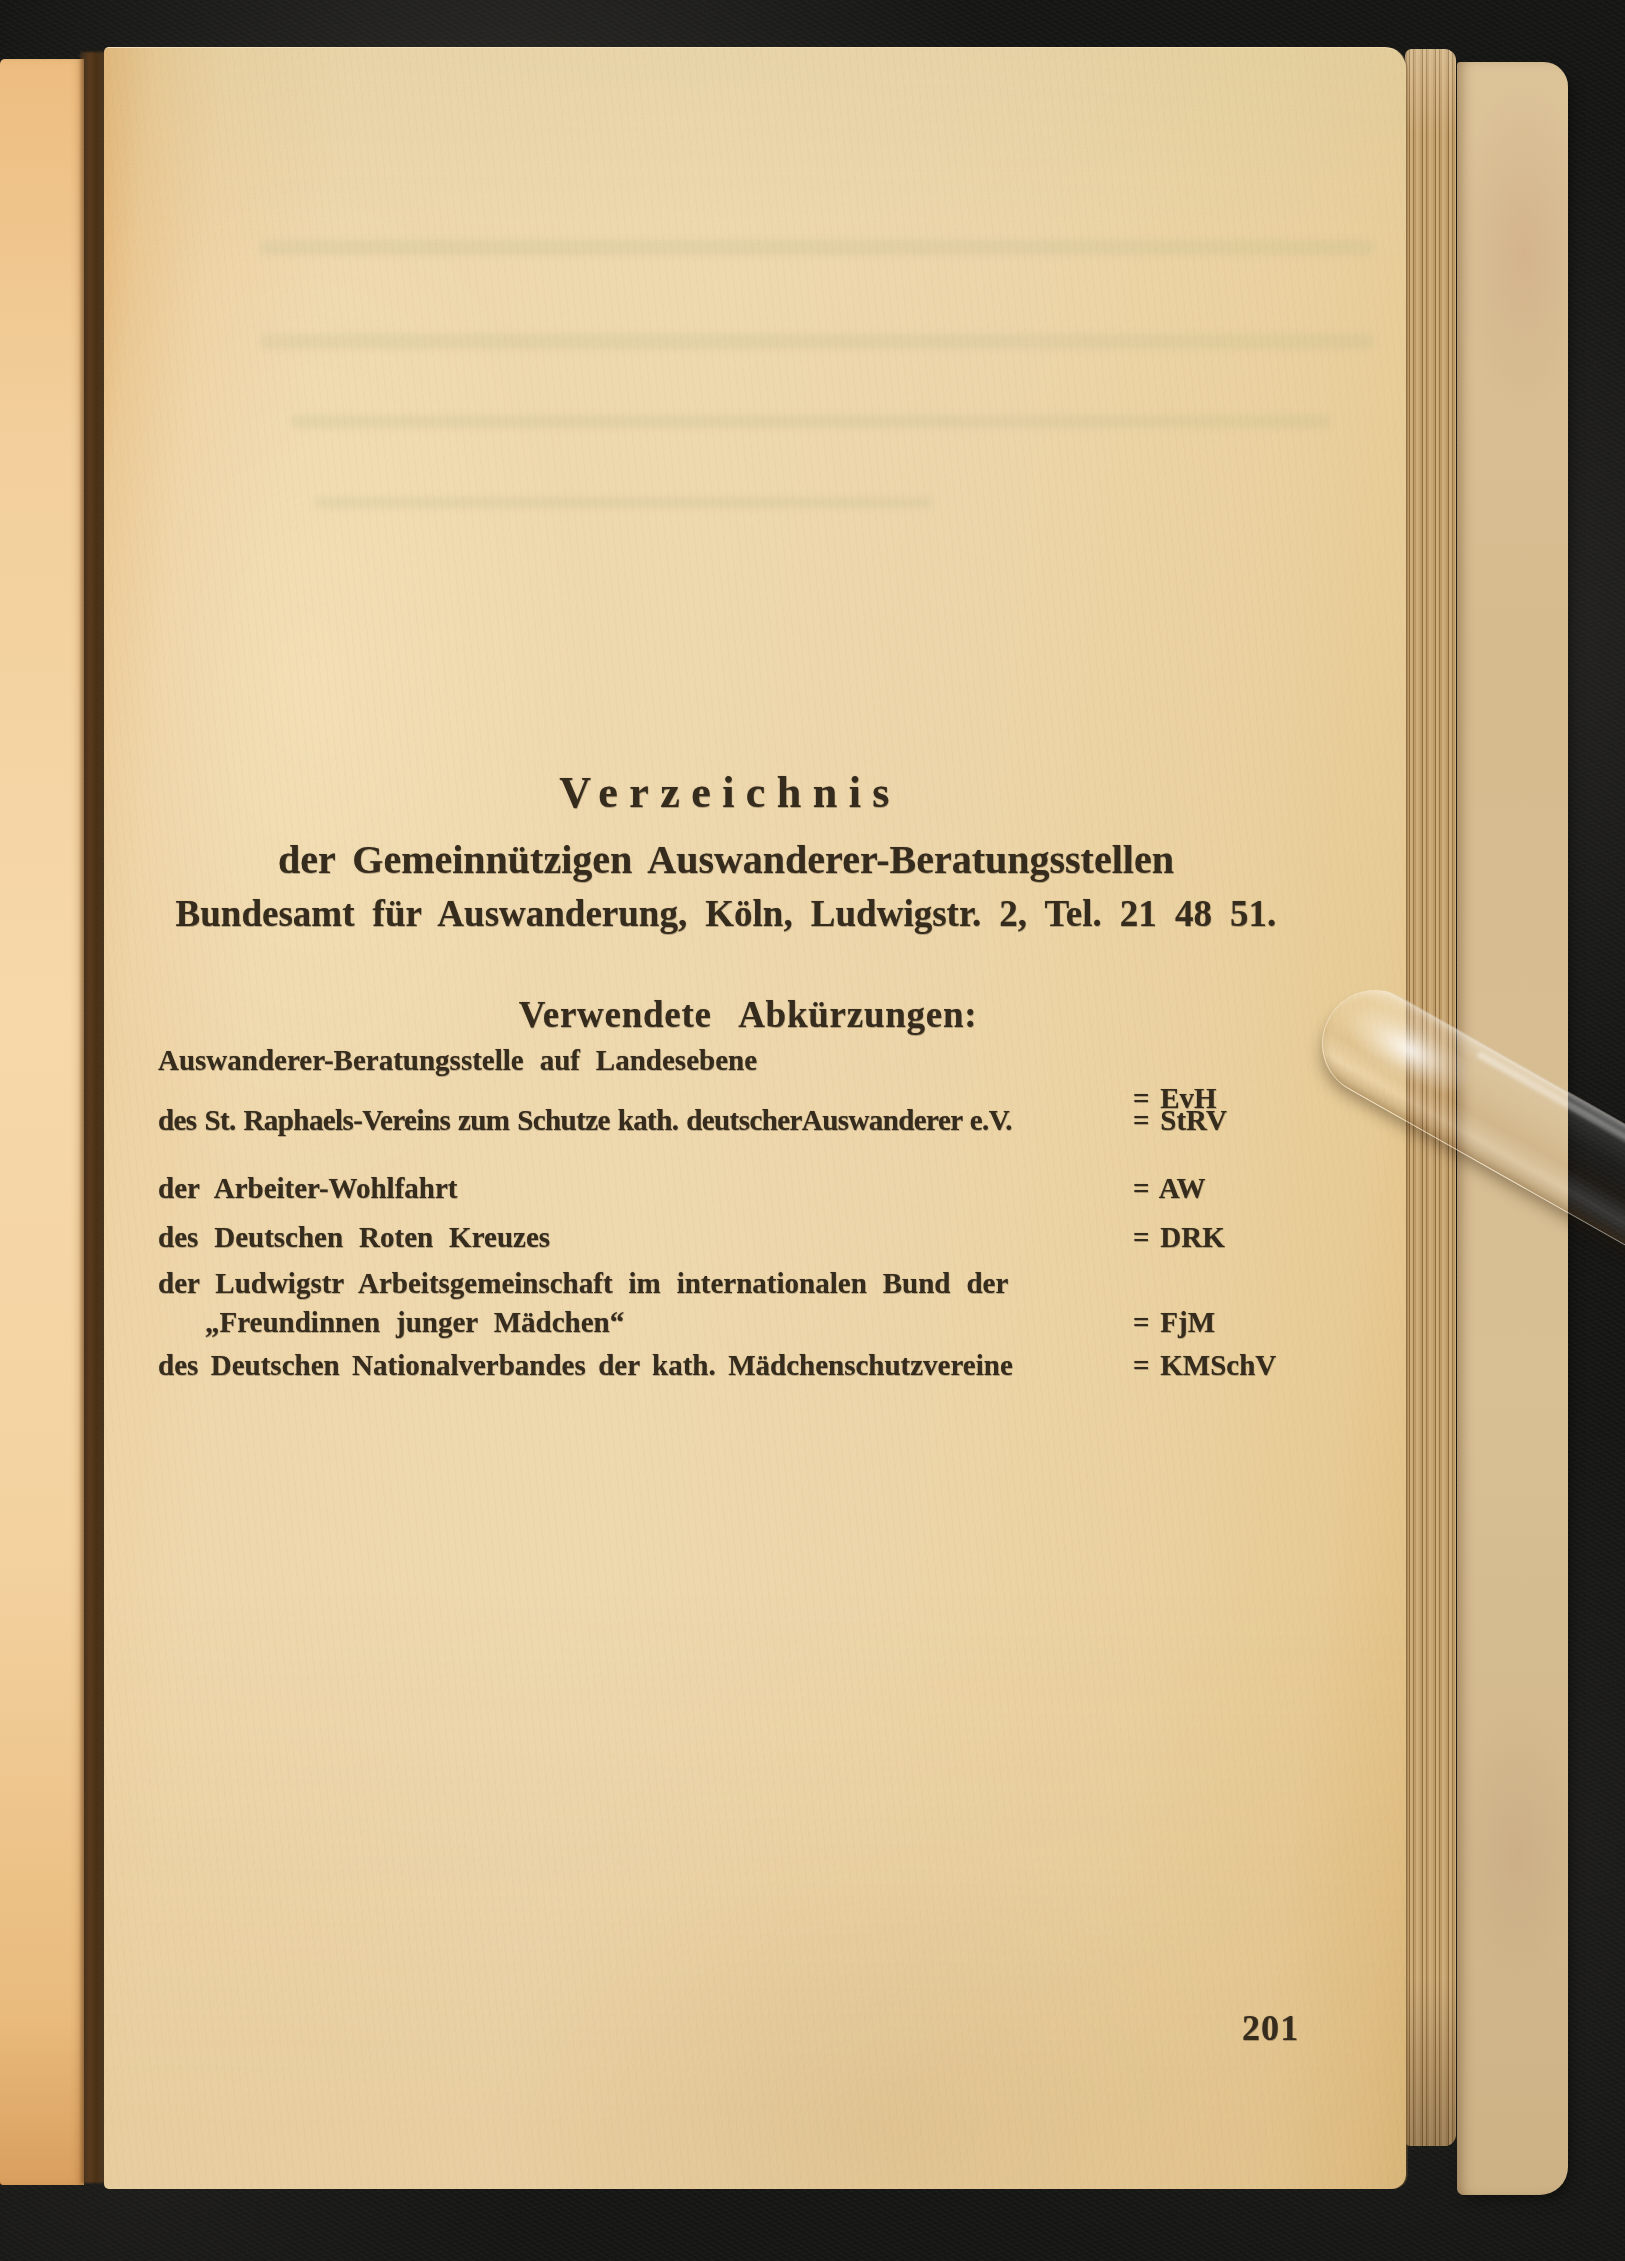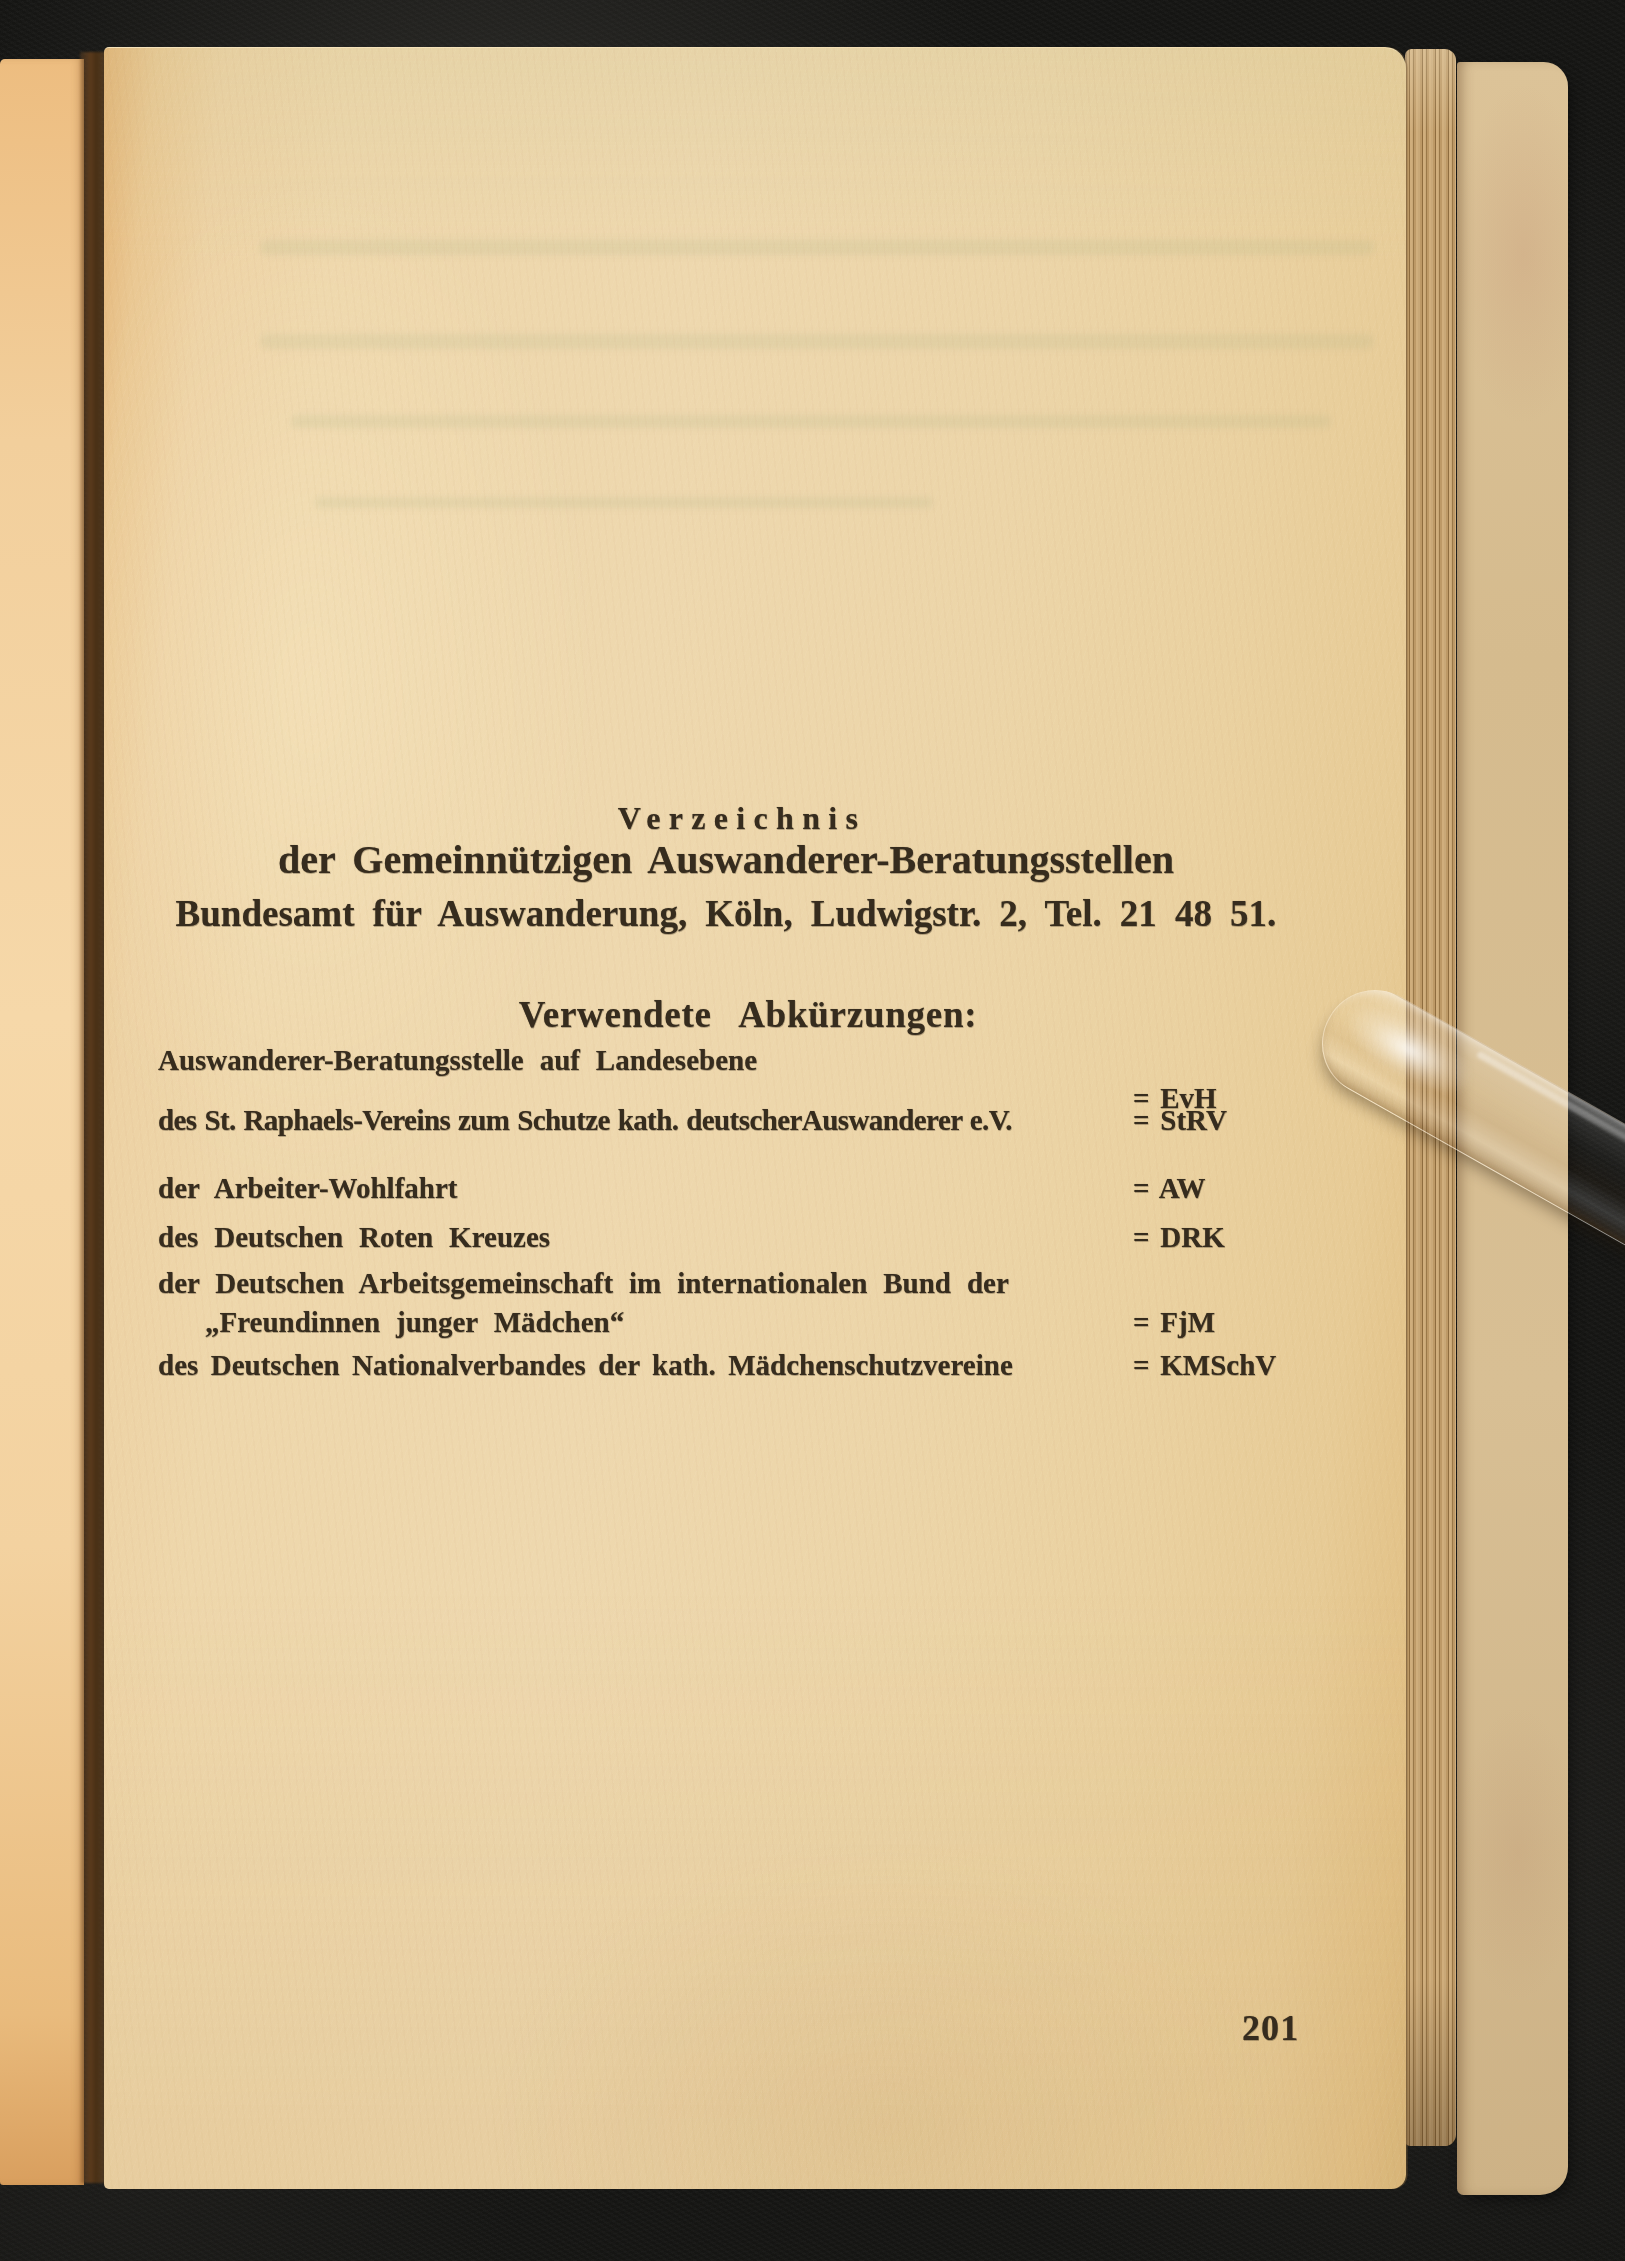--- a/index.html
+++ b/index.html
@@ -57,21 +57,21 @@
     box-shadow:1.6px 0 0 rgba(125,95,55,0.45);}
 
   
   .ghost{position:absolute;border-radius:7.3px;filter:blur(3.3px);background:rgba(168,172,128,0.16);}
 
   
   .ink{color:#362c1e;text-shadow:0 0 1px rgba(60,45,25,0.45), 0.5px 0.5px 0 rgba(54,44,30,0.28);
        white-space:nowrap;line-height:1;font-weight:bold;}
 
   .headings{position:absolute;left:0;top:0;width:1244px;text-align:center;}
-  .doc-title{position:absolute;left:16px;width:100%;top:723px;font-size:32px;letter-spacing:0.26em;margin-top:31px;}
+  .doc-title{position:absolute;left:4px;width:100%;top:723px;font-size:44px;letter-spacing:0.26em;}
   .doc-subtitle{position:absolute;left:0;width:100%;top:792px;font-size:40px;word-spacing:0.18em;}
   .doc-issuer{position:absolute;left:0;width:100%;top:847px;font-size:37px;word-spacing:0.24em;}
   .section-heading{position:absolute;left:0;top:948px;width:1288px;text-align:center;
     font-size:37px;word-spacing:0.5em;letter-spacing:0.02em;}
 
   .abbr-list{position:absolute;left:54px;top:0;width:1219px;}
   .abbr-row{position:absolute;left:0;width:1219px;font-size:29px;word-spacing:0.30em;}
   .abbr-row .abbr{position:absolute;left:975px;top:0;word-spacing:0.12em;text-align:right;}
   .abbr-row.tight{word-spacing:0.04em;letter-spacing:-0.02em;}
   .abbr-row.tight .abbr{letter-spacing:0;word-spacing:0.12em;}
@@ -144,21 +144,21 @@
           <span>der Arbeiter-Wohlfahrt</span>
           <span class="abbr">= AW</span>
         </div>
 
         <div class="abbr-row ink" style="top:1175px;">
           <span>des Deutschen Roten Kreuzes</span>
           <span class="abbr">= DRK</span>
         </div>
 
         <div class="abbr-row ink" style="top:1221px;">
-          <span>der Deutschen Arbeitsgemeinschaft im internationalen Bund der</span>
+          <span>der Ludwigstr Arbeitsgemeinschaft im internationalen Bund der</span>
           <span class="abbr"></span>
         </div>
 
         <div class="abbr-row ink" style="top:1260px;">
           <span class="indent">„Freundinnen junger Mädchen“</span>
           <span class="abbr">= FjM</span>
         </div>
 
         <div class="abbr-row ink seminarrow" style="top:1303px;">
           <span>des Deutschen Nationalverbandes der kath. Mädchenschutzvereine</span>

